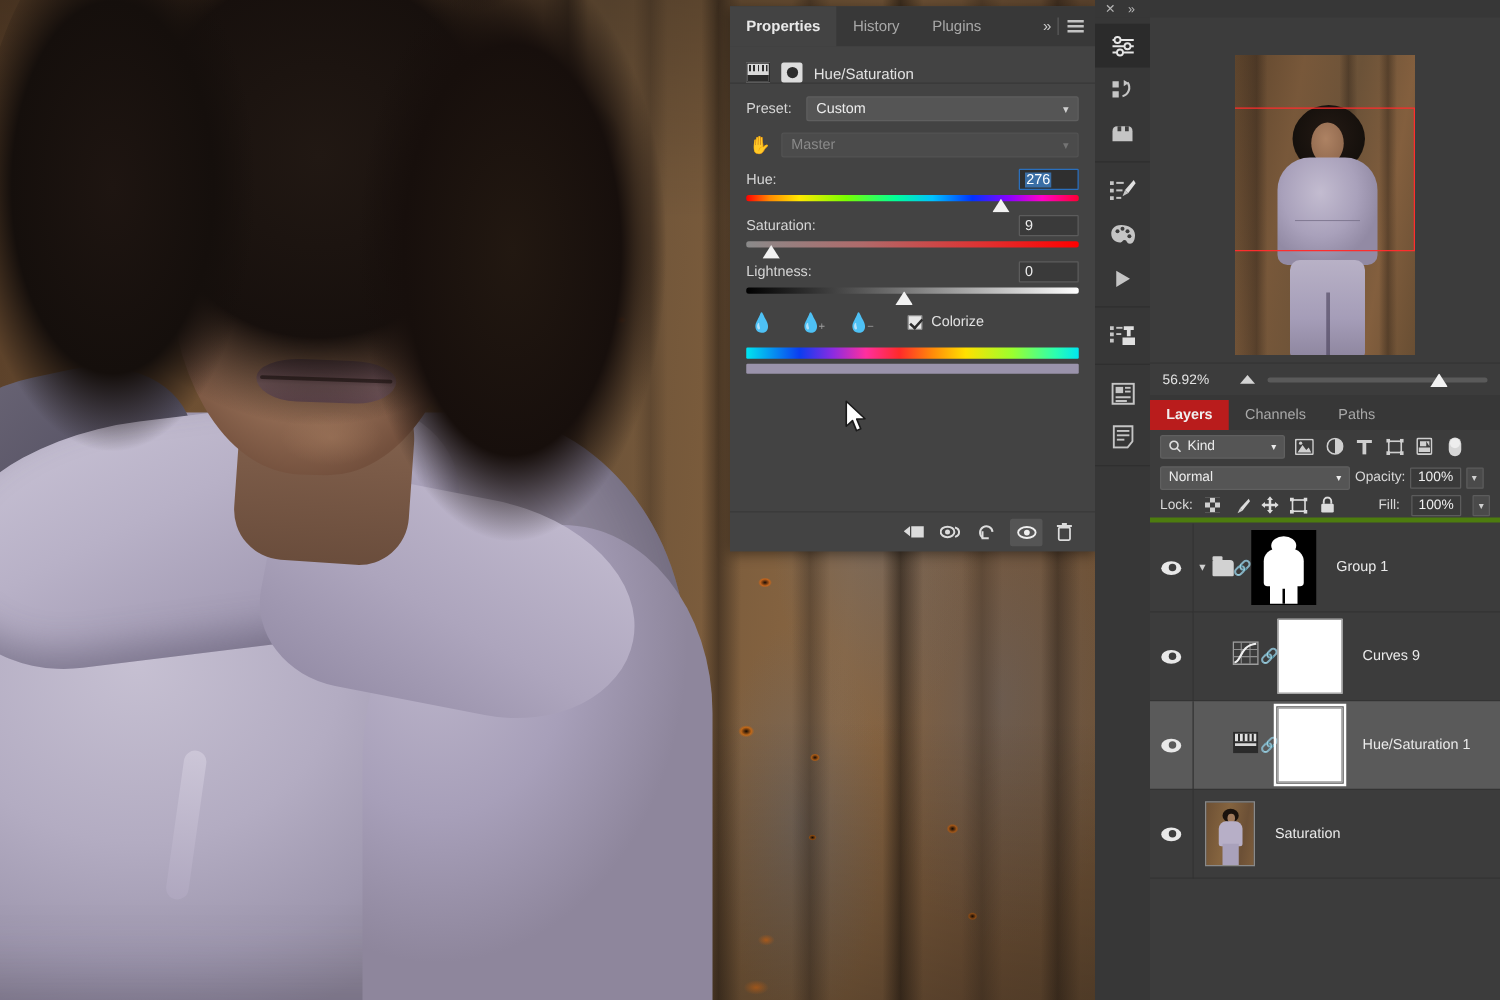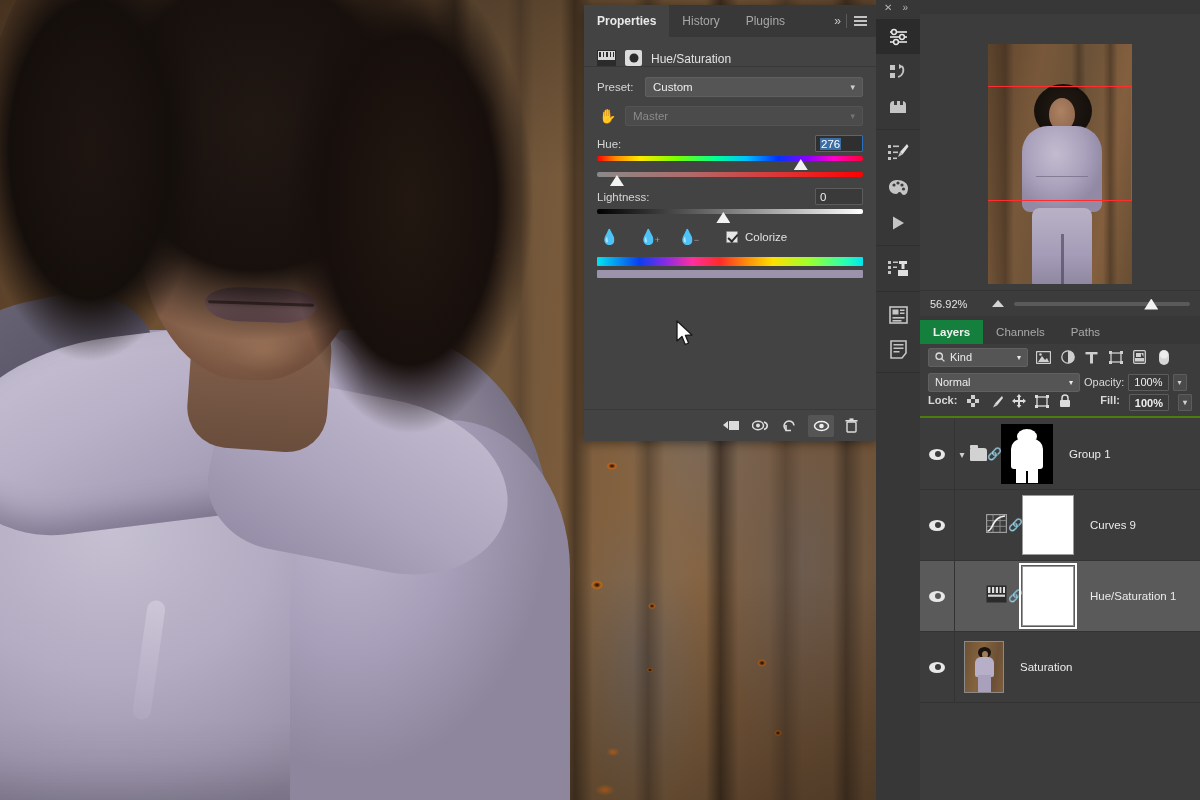--- a/index.html
+++ b/index.html
@@ -275,38 +275,38 @@
   .nav-zoomicons { display:flex; align-items:center; gap:0; flex:1; padding-right:10px; }
   .tri-small { width:0;height:0;border-left:6px solid transparent;border-right:6px solid transparent;
                border-bottom:7px solid #d4d4d4; margin-right:10px; }
   .ztrack { position:relative; flex:1; height:4px; background:#5a5a5a; border-radius:2px; }
   .ztrack .thumb { top:-3px; }
 
   
   #layers { position:absolute; left:44px; top:318px; width:280px; height:482px; background:#3c3c3c; }
   .ly-tabs { height:26px; background:#373737; display:flex; align-items:flex-end; }
   .ly-tab { font-size:11.5px; color:#a9a9a9; padding:6px 13px; }
-  .ly-tab.active { background:#15803d; color:#f0f0f0; font-weight:bold; }
+  .ly-tab.active { background:#b91c1c; color:#f0f0f0; font-weight:bold; }
   .ly-bar { display:flex; align-items:center; height:26px; padding:0 8px; gap:7px; }
   .kind-sel { width:100px; height:19px; background:#555; border:1px solid #606060; border-radius:2px;
               display:flex; align-items:center; gap:5px; padding:0 6px; font-size:11px; color:#ececec;
               position:relative; }
   .kind-sel .caret { position:absolute; right:6px; font-size:8px; }
   .filt { width:17px; height:17px; display:flex; align-items:center; justify-content:center; color:#cfcfcf; }
   .ly-bar2 { display:flex; align-items:center; height:24px; padding:0 8px; gap:4px; }
   .blend-sel { width:152px; height:19px; background:#555; border:1px solid #606060; border-radius:2px;
                display:flex; align-items:center; padding:0 6px; font-size:11px; color:#ececec; position:relative; }
   .blend-sel .caret { position:absolute; right:6px; font-size:8px; }
   .mini-lbl { font-size:11px; color:#d8d8d8; }
   .pct { height:17px; background:#3a3a3a; border:1px solid #5c5c5c; border-radius:1px; font-size:11px;
          color:#eee; padding:0 5px; display:flex; align-items:center; }
   .stepper { font-size:8px; color:#d0d0d0; border:1px solid #5c5c5c; background:#4a4a4a; height:17px;
              width:14px; display:flex; align-items:center; justify-content:center; border-radius:1px; }
-  .ly-bar3 { display:flex; align-items:flex-start; height:24px; padding:0 8px; gap:9px;
-             border-bottom:2px solid #4d7c0f;font-weight:bold; }
+  .ly-bar3 { display:flex; align-items:center; height:24px; padding:0 8px; gap:9px;
+             border-bottom:4px solid #4d7c0f; }
   .lockicon { width:14px; height:14px; display:flex; align-items:center; justify-content:center; color:#d2d2d2; }
 
   .layer-list { position:absolute; left:0; top:101px; width:280px; }
   .layer-row { display:flex; align-items:center; height:71px; border-bottom:1px solid #333333;
                position:relative; }
   .layer-row.selected { background:#5a5a5a; }
   .eye-col { width:34px; display:flex; align-items:center; justify-content:center; }
   .eye-glyph { width:16px; height:11px; position:relative; }
   .eye-glyph .ball { position:absolute; left:0; top:0; width:16px; height:11px; border-radius:50%;
       background:#e8e8e8; }
@@ -417,20 +417,26 @@
           <span class="numbox focused">
             <span>276</span>
           </span>
         </div>
         <div class="track hue">
           <div class="thumb" style="left:76.6%"></div>
         </div>
       </div>
 
       <div class="slider-block">
+        <div class="slider-label-row">
+          <span class="lbl">Saturation:</span>
+          <span class="numbox">
+            <span>9</span>
+          </span>
+        </div>
         <div class="track sat">
           <div class="thumb" style="left:7.5%"></div>
         </div>
       </div>
 
       <div class="slider-block">
         <div class="slider-label-row">
           <span class="lbl">Lightness:</span>
           <span class="numbox">
             <span>0</span>

